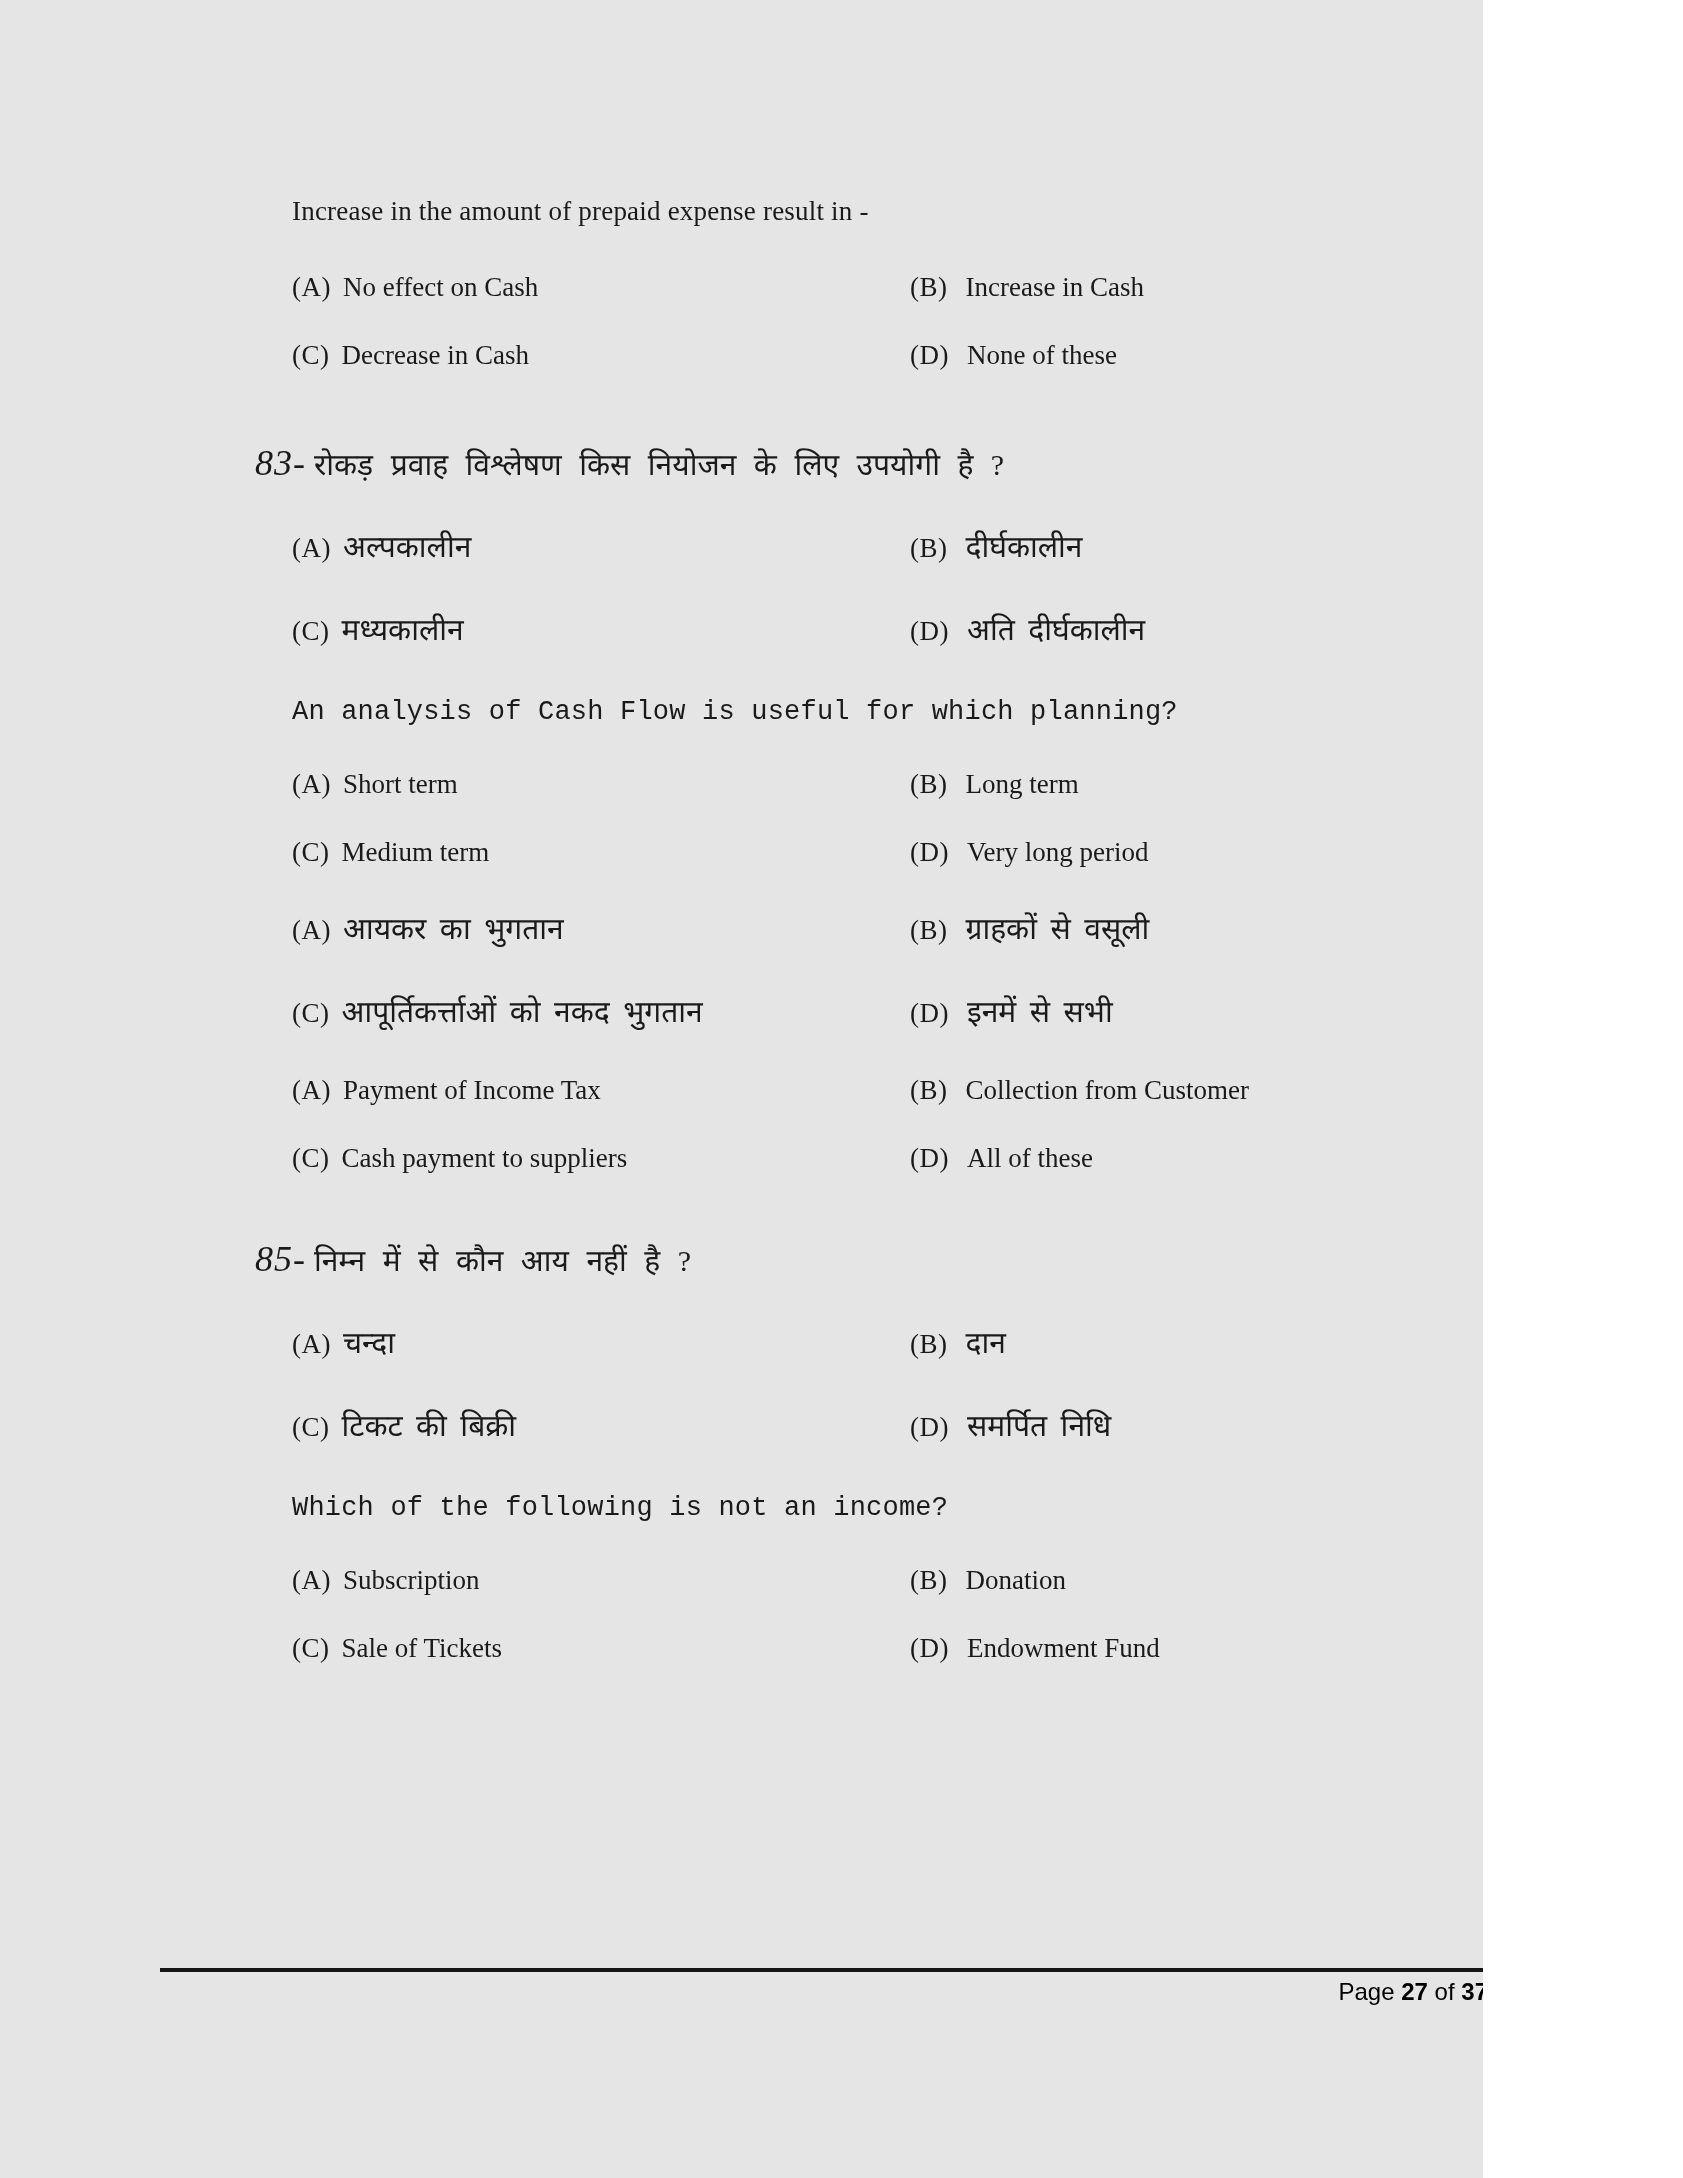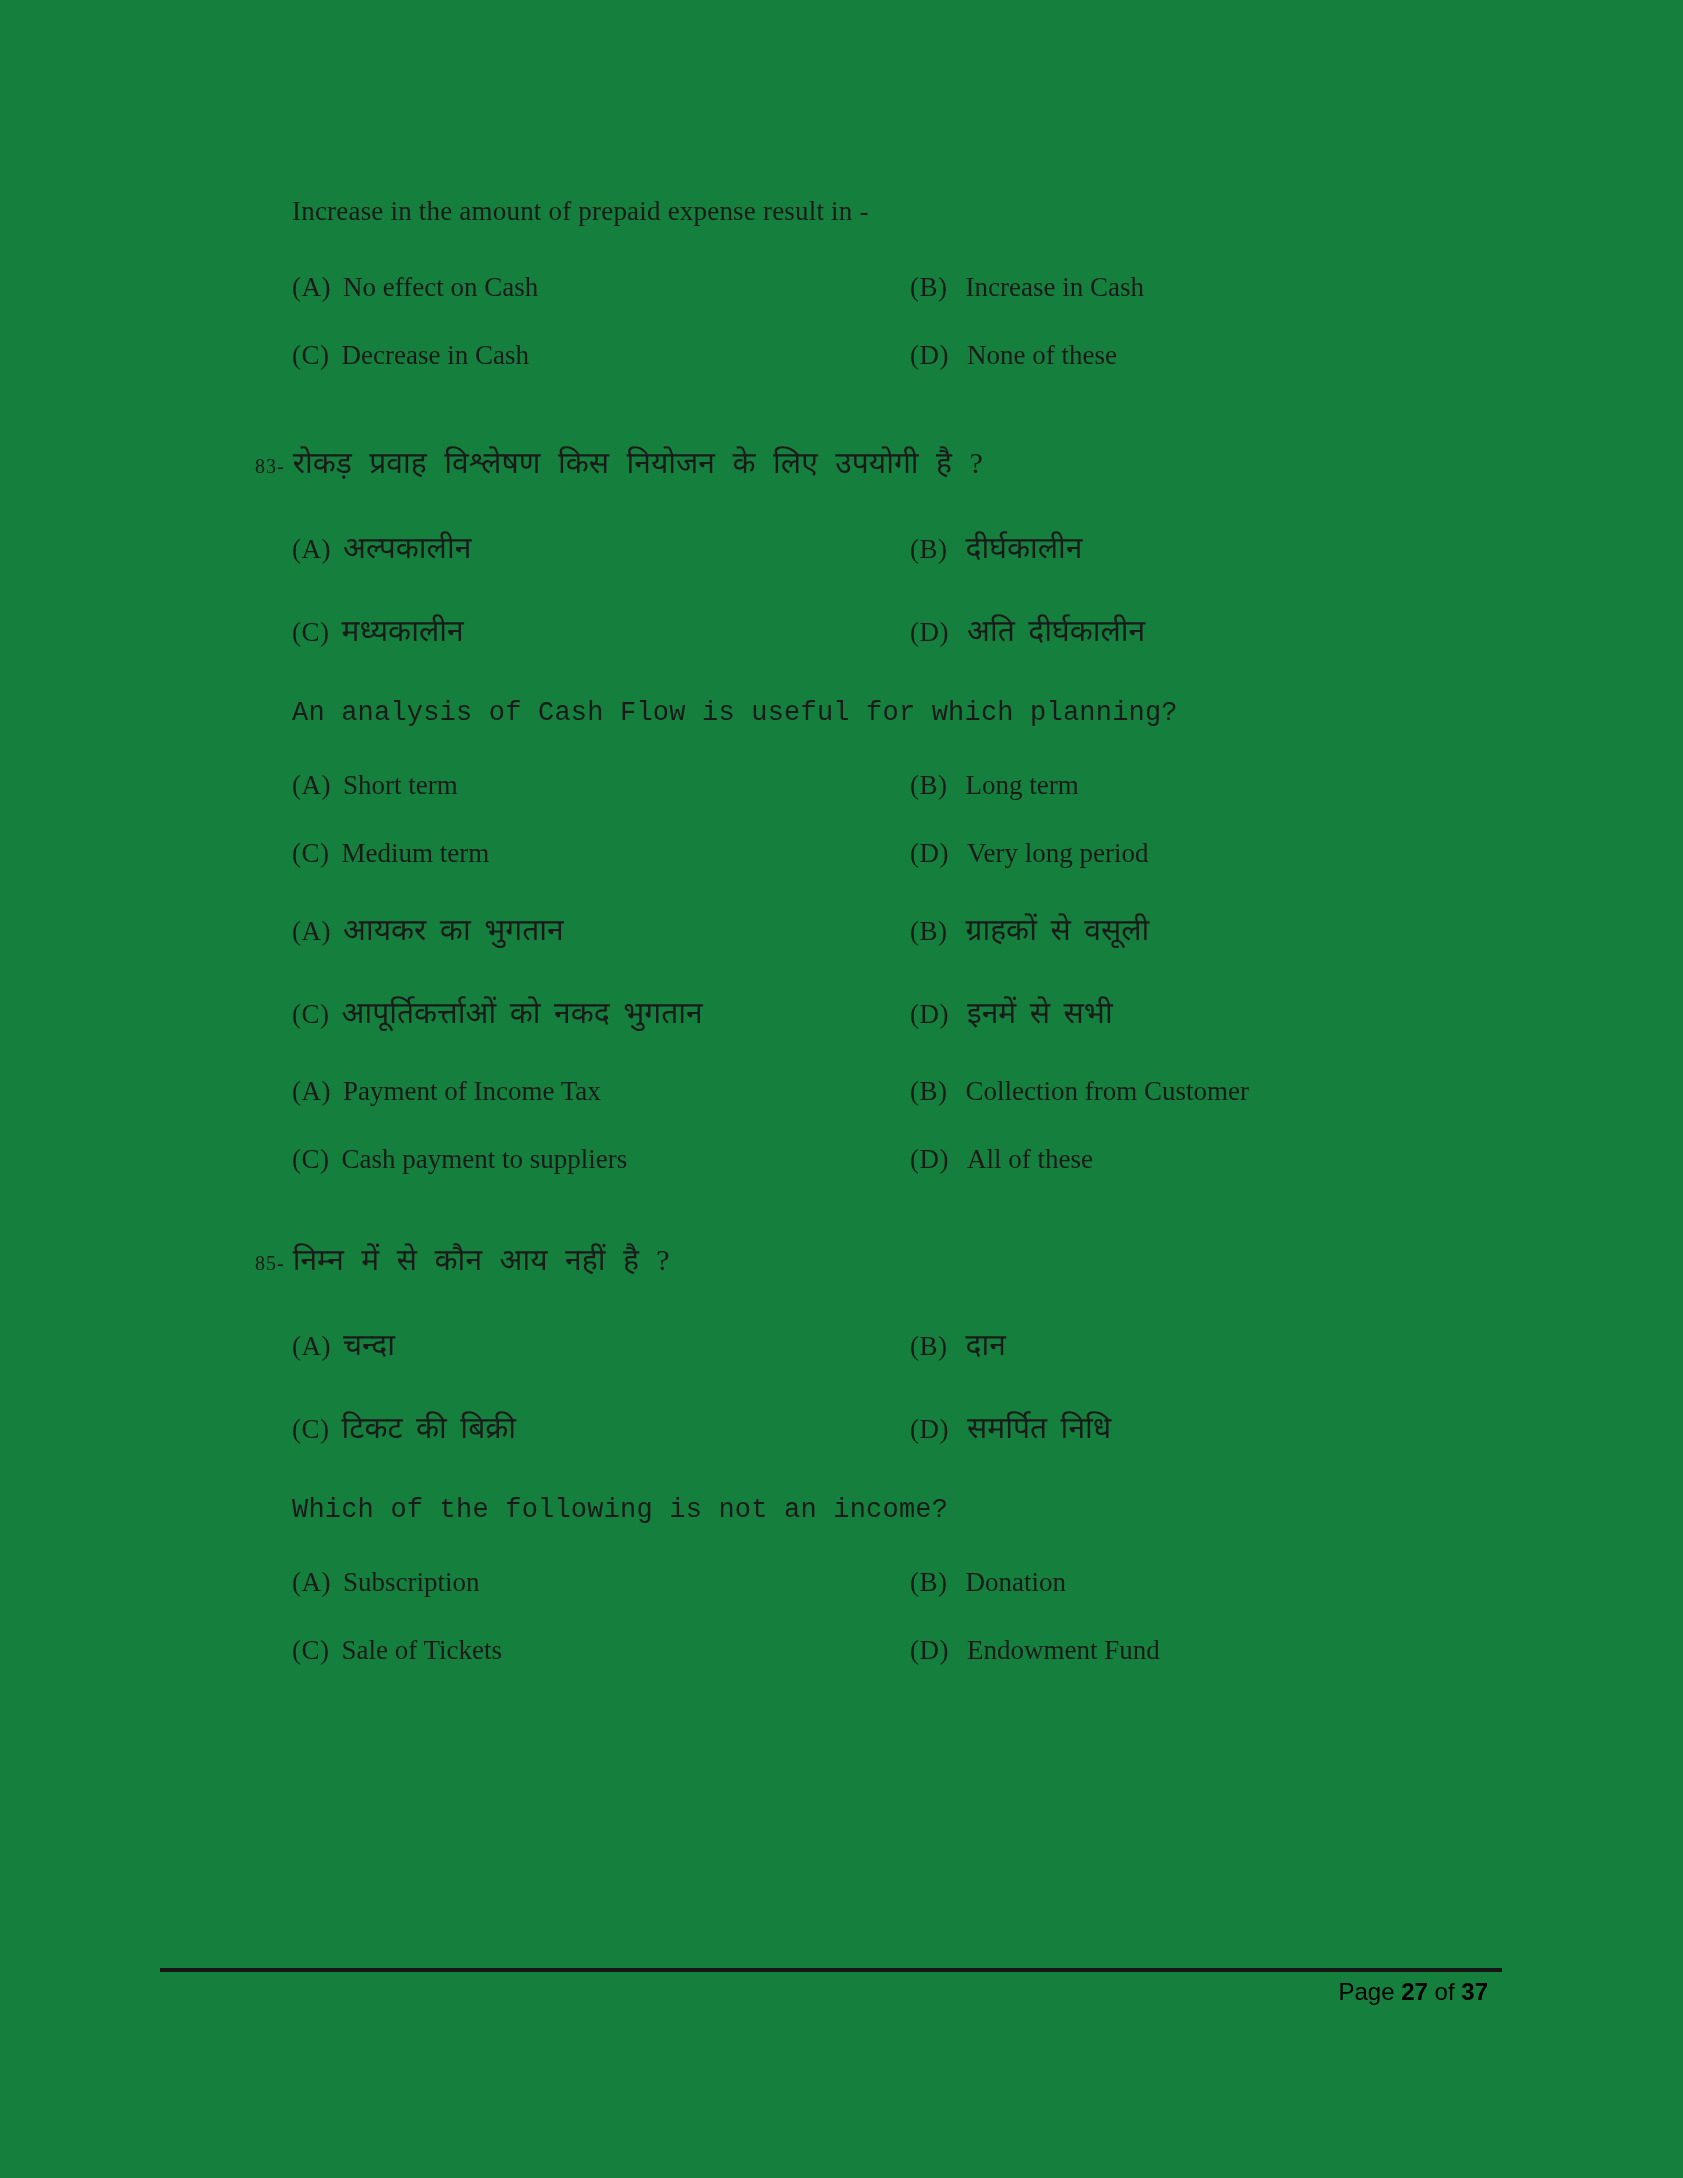--- a/index.html
+++ b/index.html
@@ -1,19 +1,19 @@
 <!DOCTYPE html>
 <html><head>
 <meta charset="utf-8">
 <style>
   html,body{margin:0;padding:0;background:#ffffff;}
   .page{
     position:relative;
-    width:1683px;height:2178px;
-    background:#15803d;
+    width:1483px;height:2178px;
+    background:#e5e5e5;
     color:#1a1a1a;
     font-family:"Liberation Serif", serif;
     overflow:hidden;
   }
   .content{
     position:absolute;
     left:255px;top:194px;
     width:1267px;
   }
   
@@ -23,24 +23,25 @@
     line-height:34px;
     letter-spacing:0.2px;
   }
   
   .q-line.hi{
     font-size:30px;
     line-height:44px;
     word-spacing:10px;
   }
   .q-num{
-    font-size:20px;
+    font-size:36px;
     letter-spacing:1px;
     word-spacing:normal;
     margin-right:8px;
+    font-style:italic;
   }
   
   .opts{
     display:grid;
     grid-template-columns:618px 1fr;
     margin-left:37px;
   }
   .opts.en-opts{margin-top:38px;row-gap:34px;font-size:27px;line-height:34px;}
   .opts.hi-opts{margin-top:38px;row-gap:38px;font-size:30px;line-height:44px;}
   .opt{display:flex;align-items:baseline;gap:12px;}

